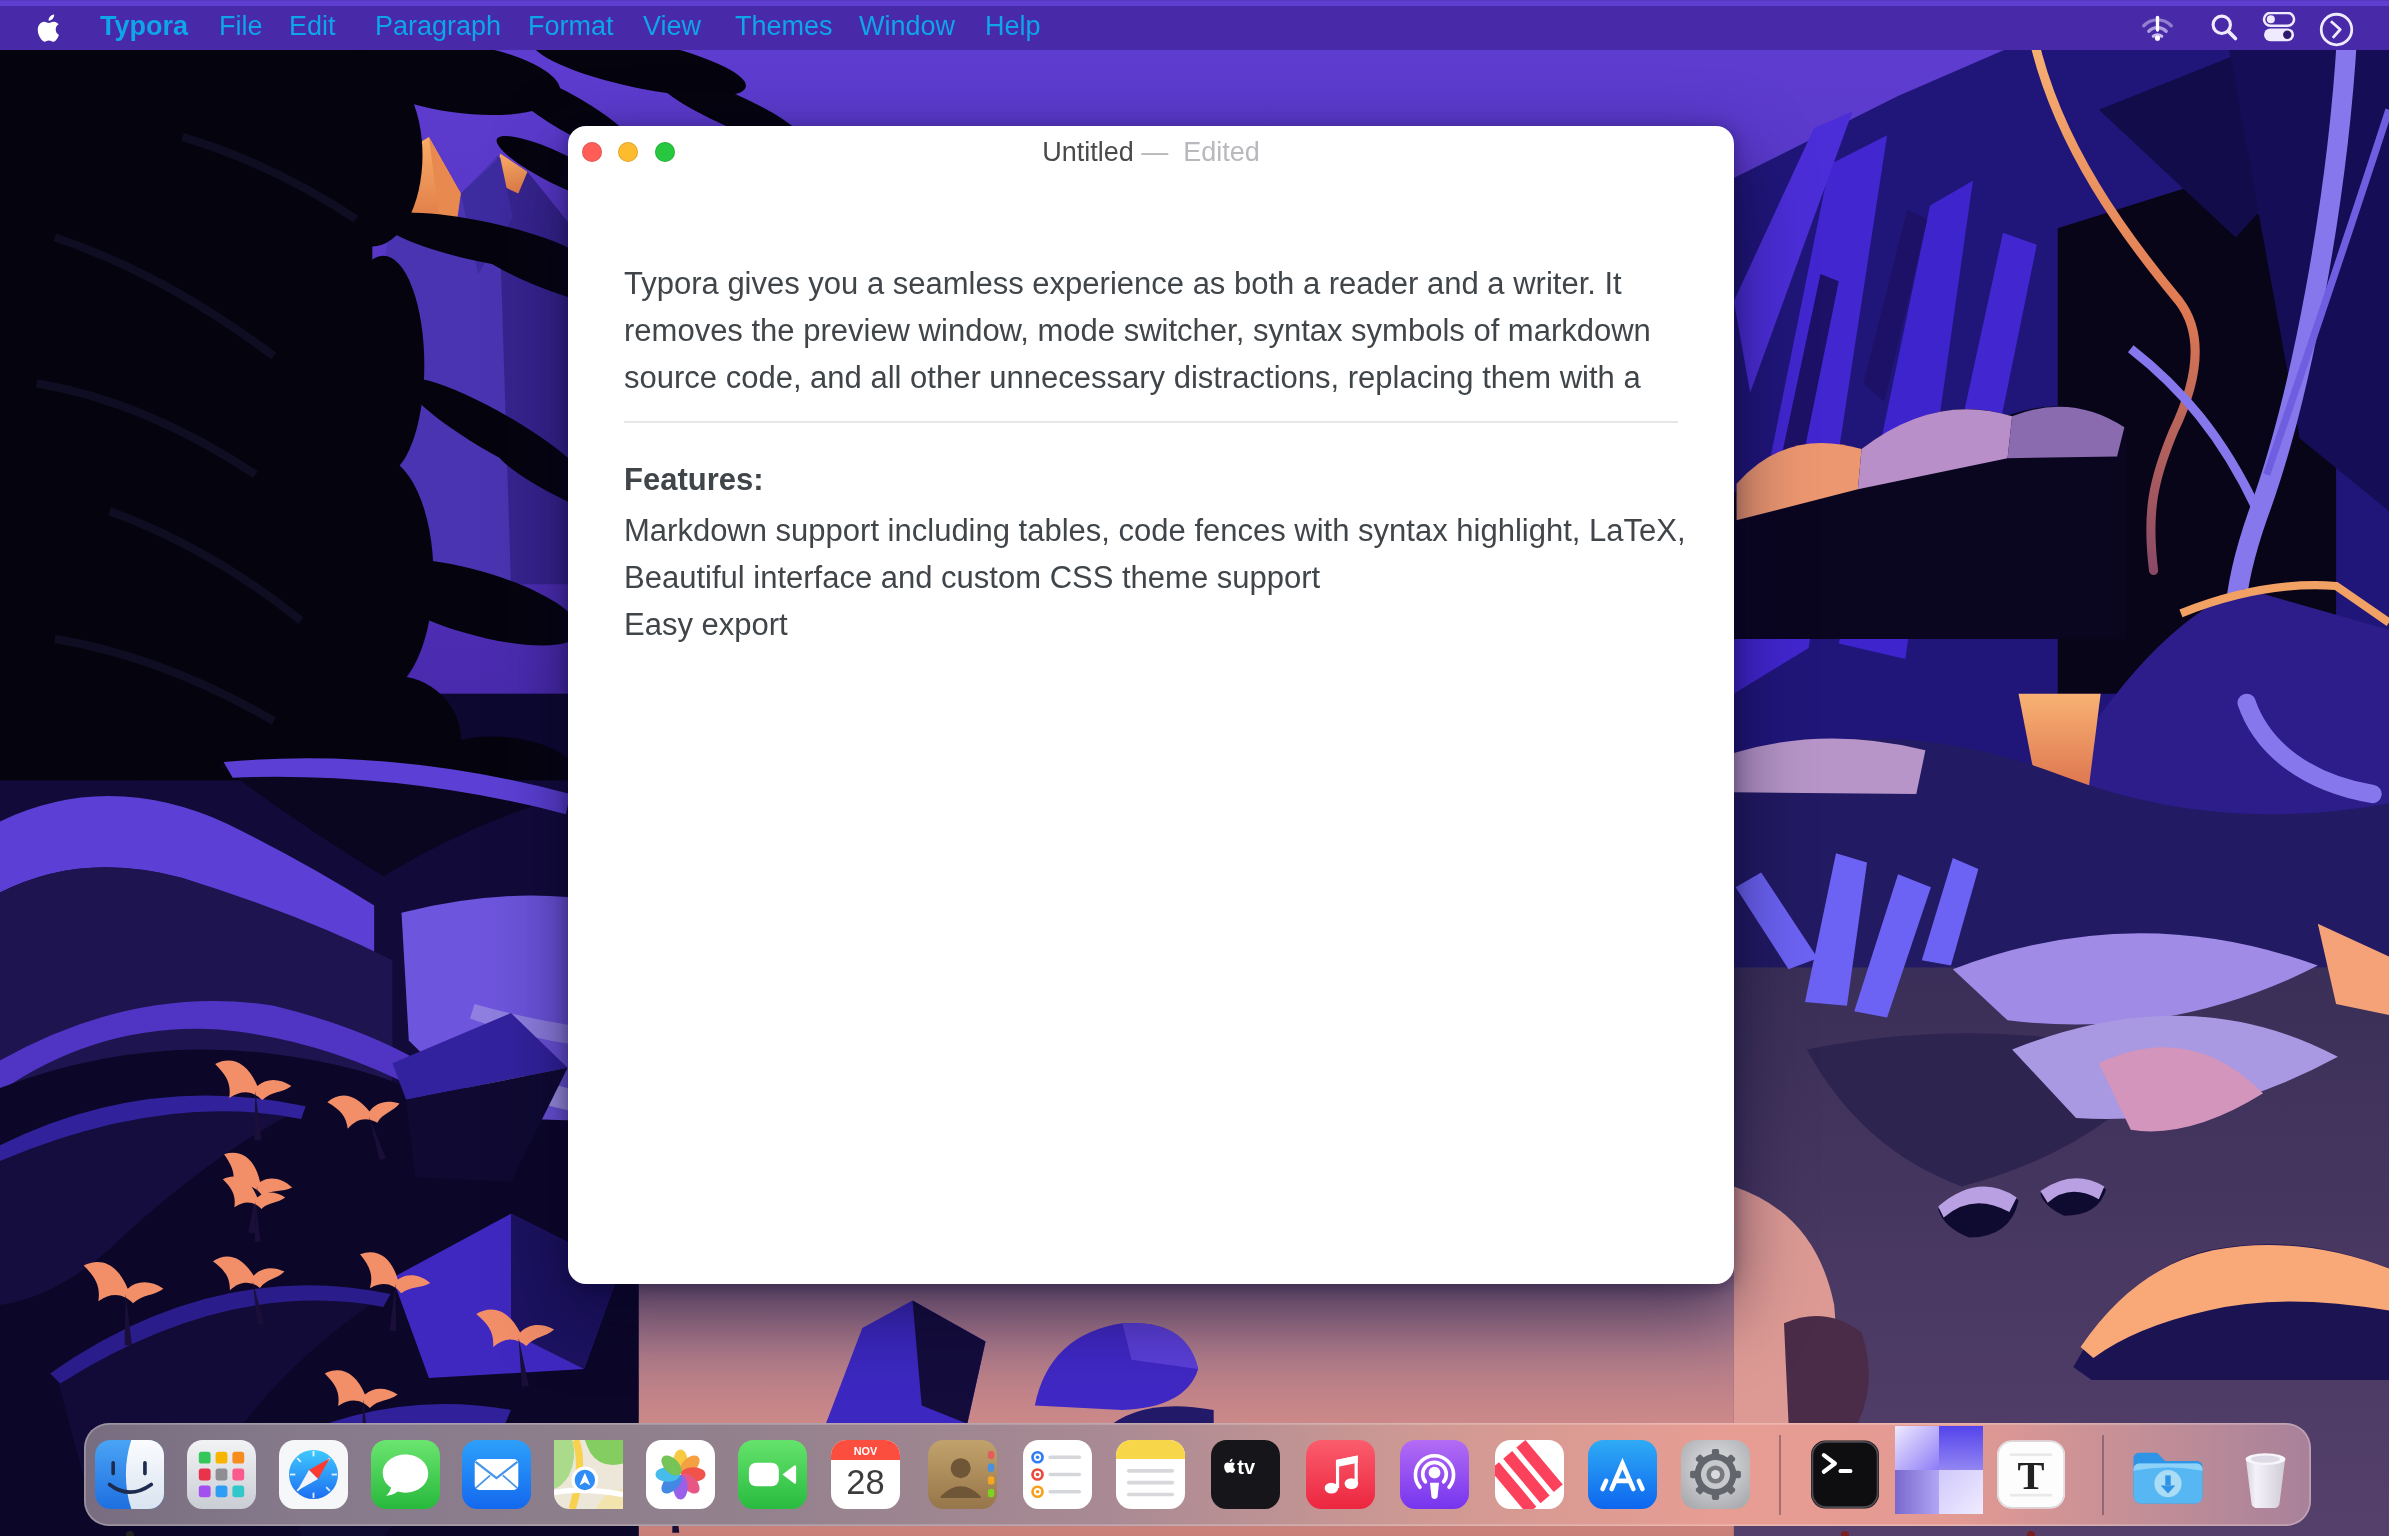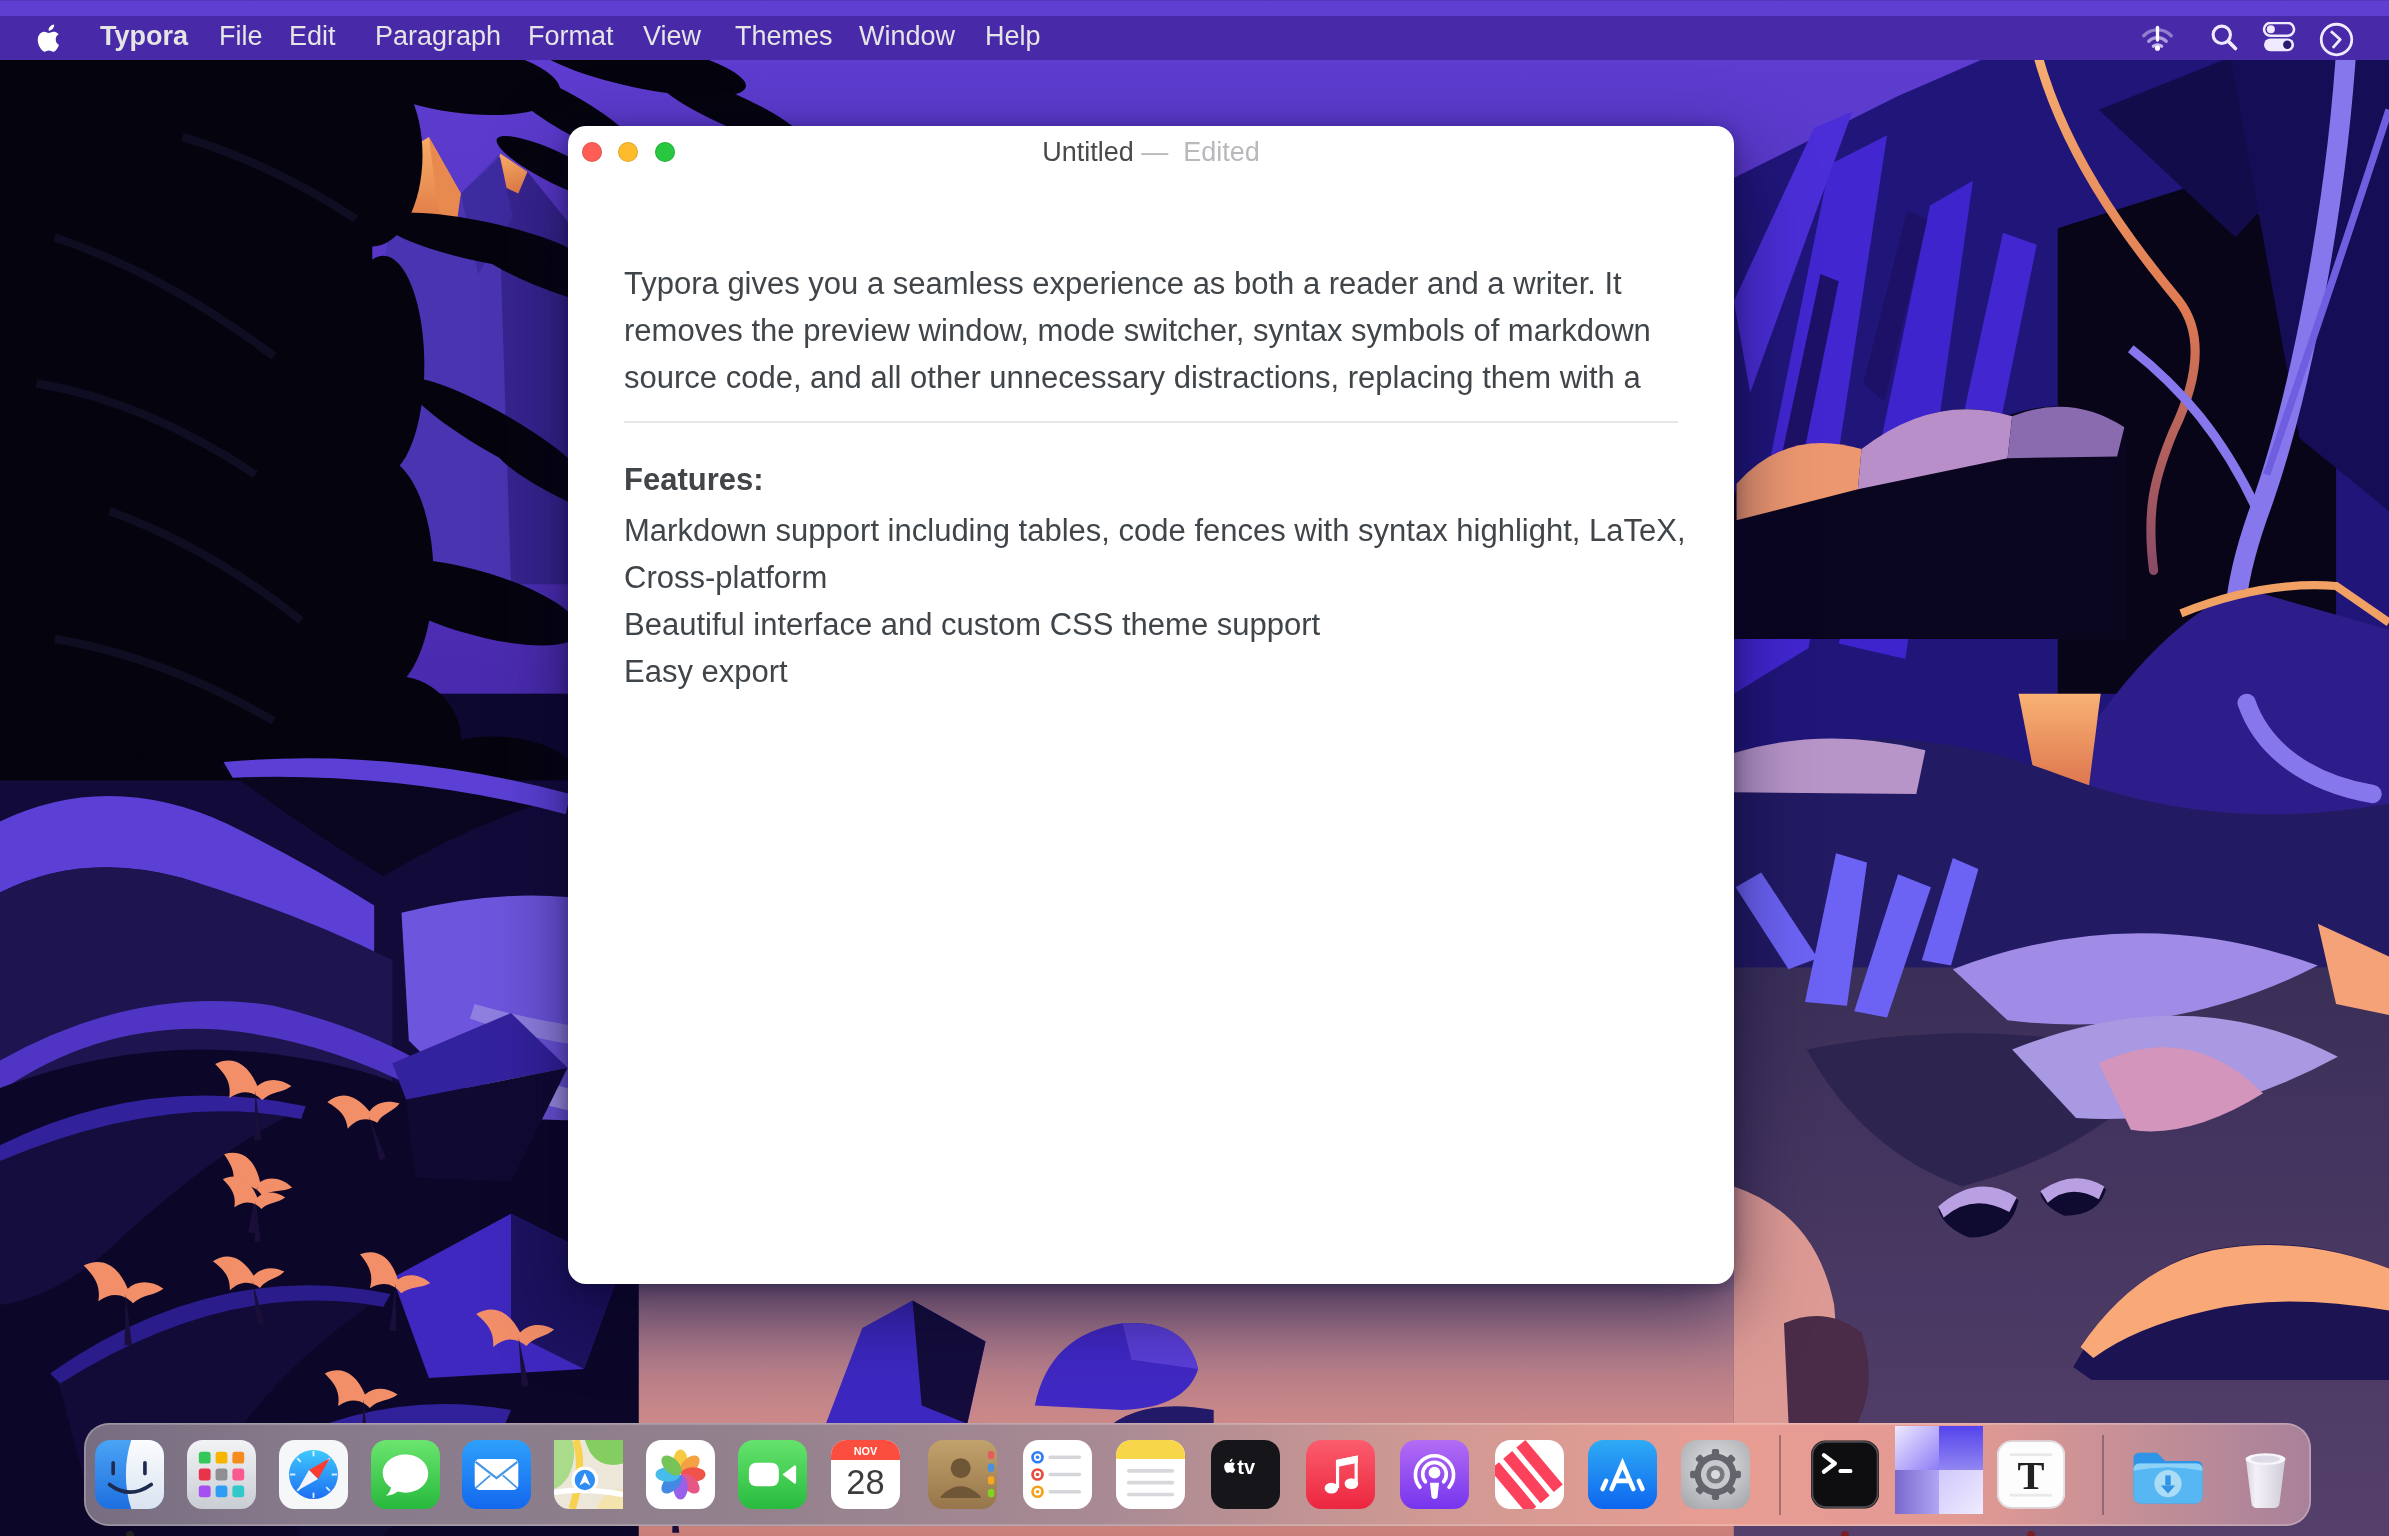--- a/index.html
+++ b/index.html
@@ -1,21 +1,21 @@
 <!DOCTYPE html>
 <html style="font-size:14.6px"><head>
 <meta charset="utf-8">
 <style>
   html,body{margin:0;padding:0;width:2389px;height:1537px;overflow:hidden;background:#1a1040;
     font-family:"Liberation Sans", sans-serif;}
   #stage{position:relative;width:2389px;height:1537px;overflow:hidden;}
   #bg{position:absolute;left:0;top:0;}
   
-  #menubar{position:absolute;left:0;top:16px;width:2389px;height:44px;background:#4829a8;
-    color:#e5e5e5;font-size:27px;}
+  #menubar{position:absolute;left:0;top:6px;width:2389px;height:44px;background:#4829a8;
+    color:#0ea5e9;font-size:27px;}
   #menubar .mi{position:absolute;top:4.6px;}
   
   #win{position:absolute;left:568px;top:126px;width:1166px;height:1158px;background:#ffffff;
     border-radius:18px;box-shadow:0 27px 73px rgba(10,5,40,.55), 0 3.7px 16.4px rgba(10,5,40,.35);overflow:hidden;}
   .tl{position:absolute;top:142px;width:20px;height:20px;border-radius:50%;}
   #title{position:absolute;left:568px;top:137px;width:1166px;text-align:center;font-size:27px;color:#4a4a4c;}
   #title b{font-weight:400;}
   #title .ed{color:#b9b8bc;}
   #content{position:absolute;left:56px;top:134px;width:1086px;color:#40454a;font-size:31px;line-height:47px;}
   #content div{white-space:nowrap;}
@@ -272,21 +272,20 @@
 </div>
 
 <div id="win">
 <div id="content">
   <div>Typora gives you a seamless experience as both a reader and a writer. It</div>
   <div>removes the preview window, mode switcher, syntax symbols of markdown</div>
   <div>source code, and all other unnecessary distractions, replacing them with a</div>
   <div class="hr" style="margin-top:20px"></div>
   <div style="margin-top:33px"><b>Features:</b></div>
   <div style="line-height:47px;margin-top:4px">Markdown support including tables, code fences with syntax highlight, LaTeX,</div>
-  <div style="line-height:47px">Cross-platform</div>
   <div style="line-height:47px">Beautiful interface and custom CSS theme support</div>
   <div style="line-height:47px">Easy export</div>
 </div>
 </div>
 <div class="tl" style="left:582px;background:#ff5e56;box-shadow:inset 0 0 0 0.9px rgba(0,0,0,.12)"></div>
 <div class="tl" style="left:618px;background:#fdbb2d;box-shadow:inset 0 0 0 0.9px rgba(0,0,0,.12)"></div>
 <div class="tl" style="left:655px;background:#27c73f;box-shadow:inset 0 0 0 0.9px rgba(0,0,0,.12)"></div>
 <div id="title"><b>Untitled</b> <span class="ed">—&nbsp; Edited</span></div>
 
 <div id="dock"></div>

